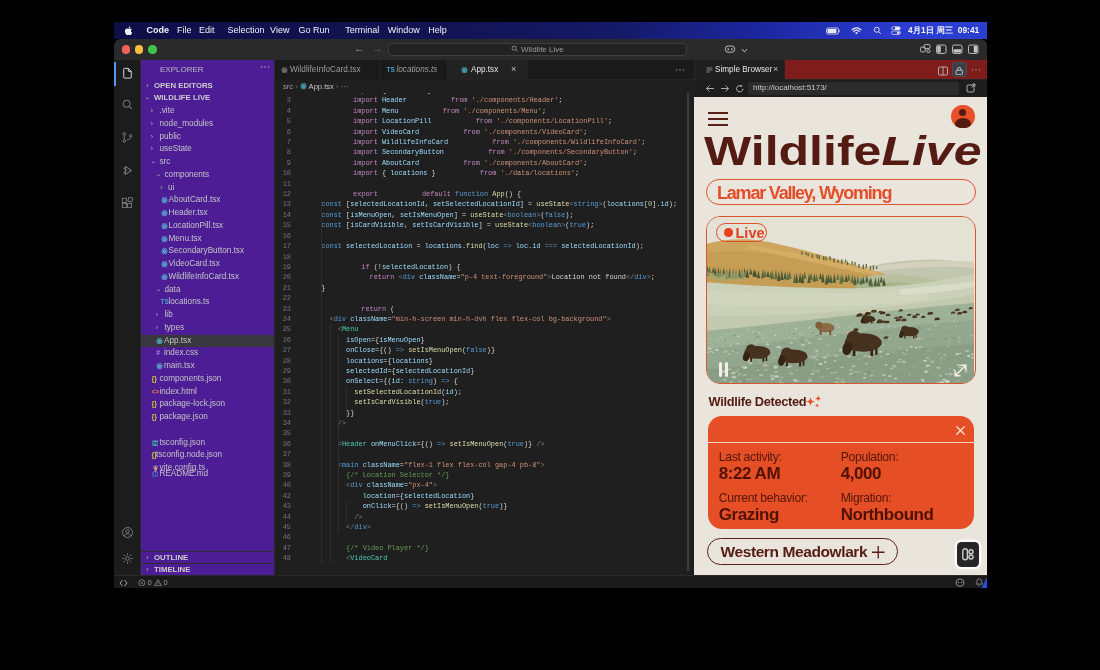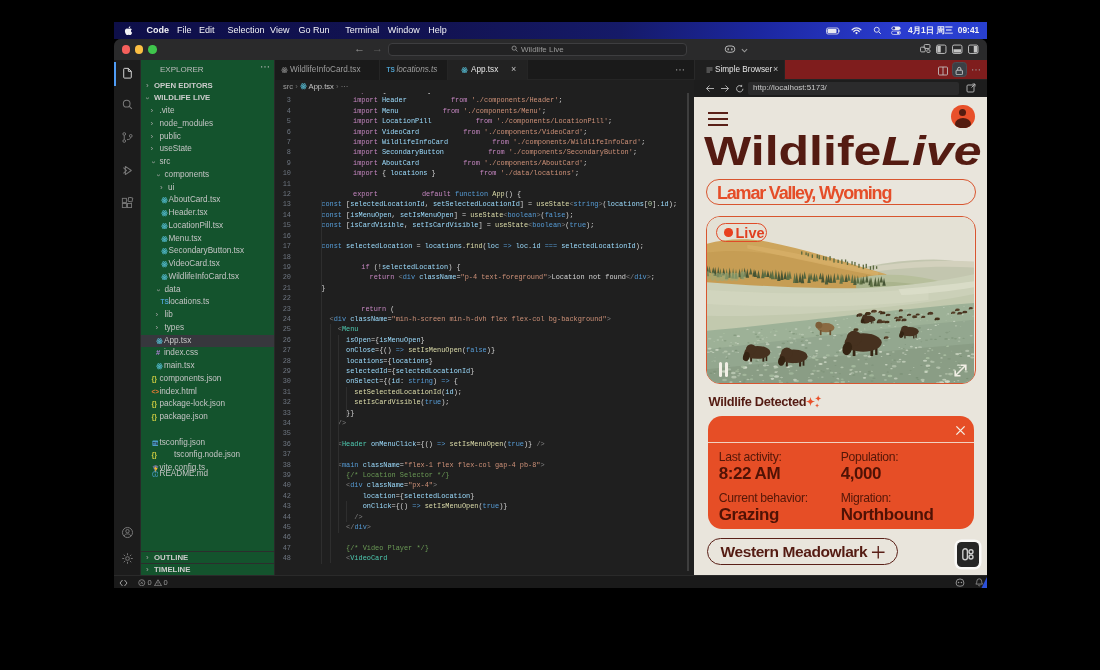--- a/index.html
+++ b/index.html
@@ -8,21 +8,21 @@
 #screen{position:absolute;left:114px;top:22px;width:873px;height:566px;}
 #menubar{position:absolute;left:0;top:0;width:873px;height:16.5px;
  background:linear-gradient(100deg,#0e0f49 0%,#121353 38%,#151a68 58%,#1c27a0 74%,#2a3cd0 90%,#2940cf 100%);
  color:#f2f2f6;font-size:9px;}
 #menubar .mi{position:absolute;top:3.2px;white-space:nowrap;}
 #win{position:absolute;left:0;top:16.5px;width:873px;height:549.5px;background:#1f1f1f;border-radius:7px 7px 0 0;overflow:hidden;}
 #titlebar{position:absolute;left:0;top:0;width:873px;height:21.5px;background:#2a2a2b;}
 .tl{position:absolute;top:6.5px;width:8.5px;height:8.5px;border-radius:50%;}
 #searchbox{position:absolute;left:274px;top:4px;width:299px;height:13.8px;background:#222223;border:1px solid #3e3e40;border-radius:4px;color:#9a9a9a;font-size:8px;text-align:center;line-height:12.5px;}
 #actbar{position:absolute;left:0;top:21.5px;width:27px;height:514.5px;background:#1c1c1c;border-right:1px solid #292929;}
-#sidebar{position:absolute;left:27px;top:21.5px;width:134px;height:514.5px;background:#14532d;border-right:1px solid #292929;color:#c5c5c5;overflow:hidden;}
+#sidebar{position:absolute;left:27px;top:21.5px;width:134px;height:514.5px;background:#4c1d95;border-right:1px solid #292929;color:#c5c5c5;overflow:hidden;}
 .row{position:absolute;left:0;width:134px;height:12.75px;font-size:8.2px;line-height:12.75px;white-space:nowrap;color:#c5c5c5;}
 .chev{position:absolute;font-size:8px;color:#aaaaaa;transform:scaleY(0.8);}
 #editor{position:absolute;left:161px;top:21.5px;width:419px;height:514.5px;background:#1f1f1f;}
 #tabbar{position:absolute;left:0;top:0;width:419px;height:19.5px;background:#1a1a1a;border-bottom:1px solid #252525;}
 .tab{position:absolute;top:0;height:19.5px;font-size:8.2px;line-height:19.5px;color:#9d9d9d;border-right:1px solid #252525;background:#1a1a1a;white-space:nowrap;}
 #breadcrumb{position:absolute;left:0;top:19.5px;width:419px;height:13.5px;background:#1f1f1f;color:#9d9d9d;font-size:7.6px;line-height:13.5px;white-space:nowrap;}
 #code{position:absolute;left:0;top:33px;width:412px;height:481.5px;overflow:hidden;font-family:"Liberation Mono",monospace;font-size:6.9px;}
 .cl{position:relative;height:10.41px;line-height:10.41px;white-space:pre;}
 .ln{position:absolute;left:0px;width:16px;text-align:right;color:#6e7681;font-size:6.9px;}
 .ct{position:absolute;left:38px;}
@@ -347,21 +347,21 @@
         </div>
         <div class="row" style="top:376.6px;left:0;">
           <svg class="abs" style="left:10.5px;top:3.2px" width="6.5" height="6.5" viewBox="0 0 16 16">
             <rect x="1" y="1" width="14" height="14" rx="2" fill="#4d9fcb"></rect>
             <text x="8" y="12" font-size="10" text-anchor="middle" fill="#1c1c1c" font-family="sans-serif" font-weight="bold">TS</text>
           </svg>
           <span style="position:absolute;left:18.5px">tsconfig.json</span>
         </div>
         <div class="row" style="top:389.4px;left:0;">
           <span class="abs" style="left:10.5px;top:0;font-size:7px;font-weight:bold;color:#cbcb41">{}</span>
-          <span style="position:absolute;left:33px">tsconfig.node.json</span>
+          <span style="position:absolute;left:15px">tsconfig.node.json</span>
         </div>
         <div class="row" style="top:402.1px;left:0;">
           <svg class="abs" style="left:10.5px;top:2.5px" width="7" height="7.5" viewBox="0 0 16 18">
             <path d="M8 0L1 3l6.5 15L15 3z" fill="#a18ae6" opacity="0.55"></path>
             <path d="M10.5 1L4 9h4l-1.5 8L13 7H8.5z" fill="#ffc21d"></path>
           </svg>
           <span style="position:absolute;left:18.5px">vite.config.ts</span>
         </div>
         <div class="row" style="top:490.5px;left:0;width:134px;border-top:1px solid #2d2d2d;">
           <span class="chev" style="left:5px;top:0">›</span>

